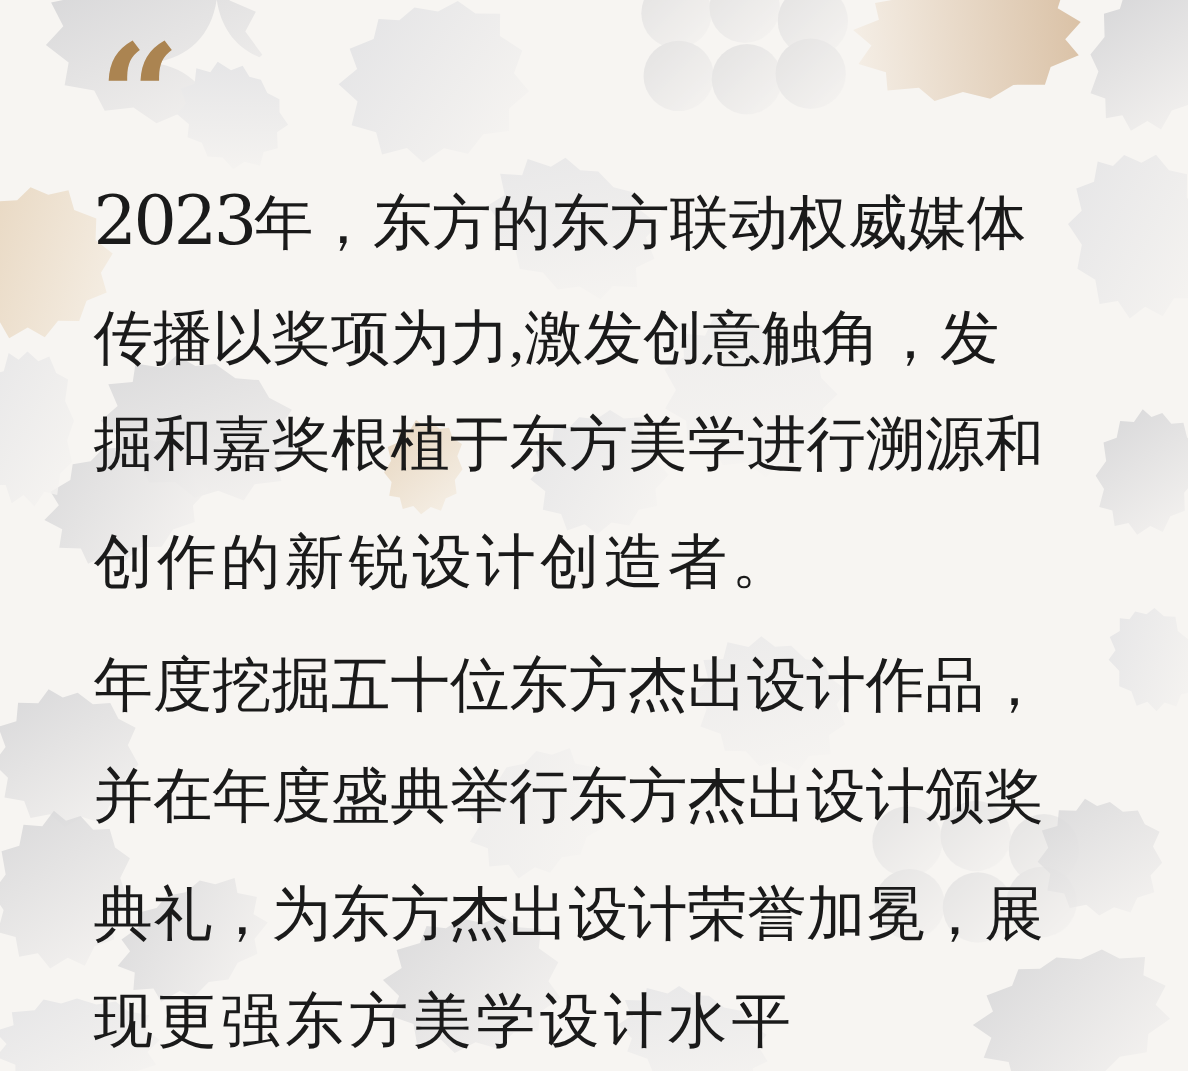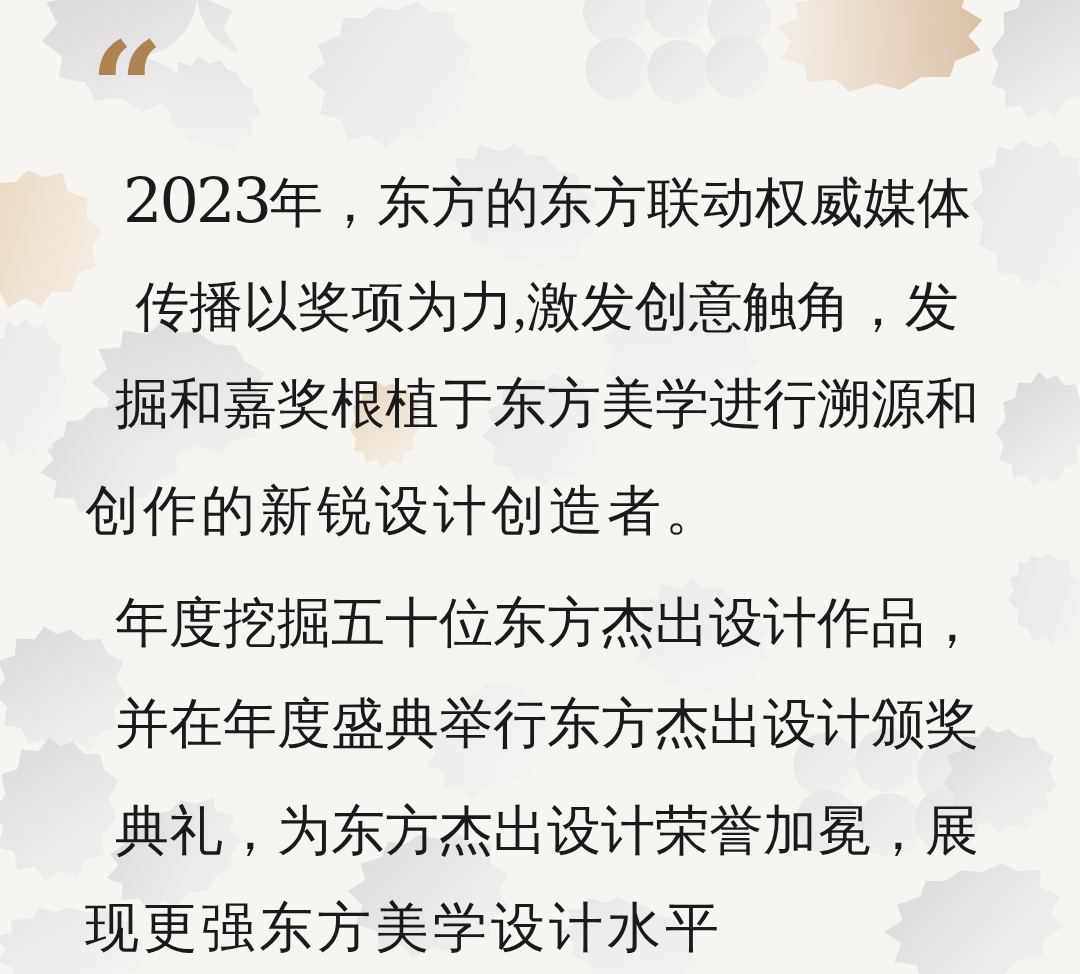--- a/index.html
+++ b/index.html
@@ -29,21 +29,21 @@
     position:absolute;left:85px;top:0;
     width:924px;height:974px;
     color:var(--ink);
   }
   .line{
     position:absolute;left:0;width:100%;height:66px;
     display:flex;align-items:center;
     font-size:54px;line-height:1;
     white-space:nowrap;
   }
-  .line.justify{justify-content:center;}
+  .line.justify{justify-content:flex-start;}
   .line.flow{justify-content:flex-start;gap:4px;}
   .line .ch{display:inline-block;}
   .line .digits{
     font-family:"DejaVu Serif",serif;
     font-size:62px;
     letter-spacing:-3px;
     transform:translateY(-2px);
   }
   
   .line:nth-child(1){top:170px;}

